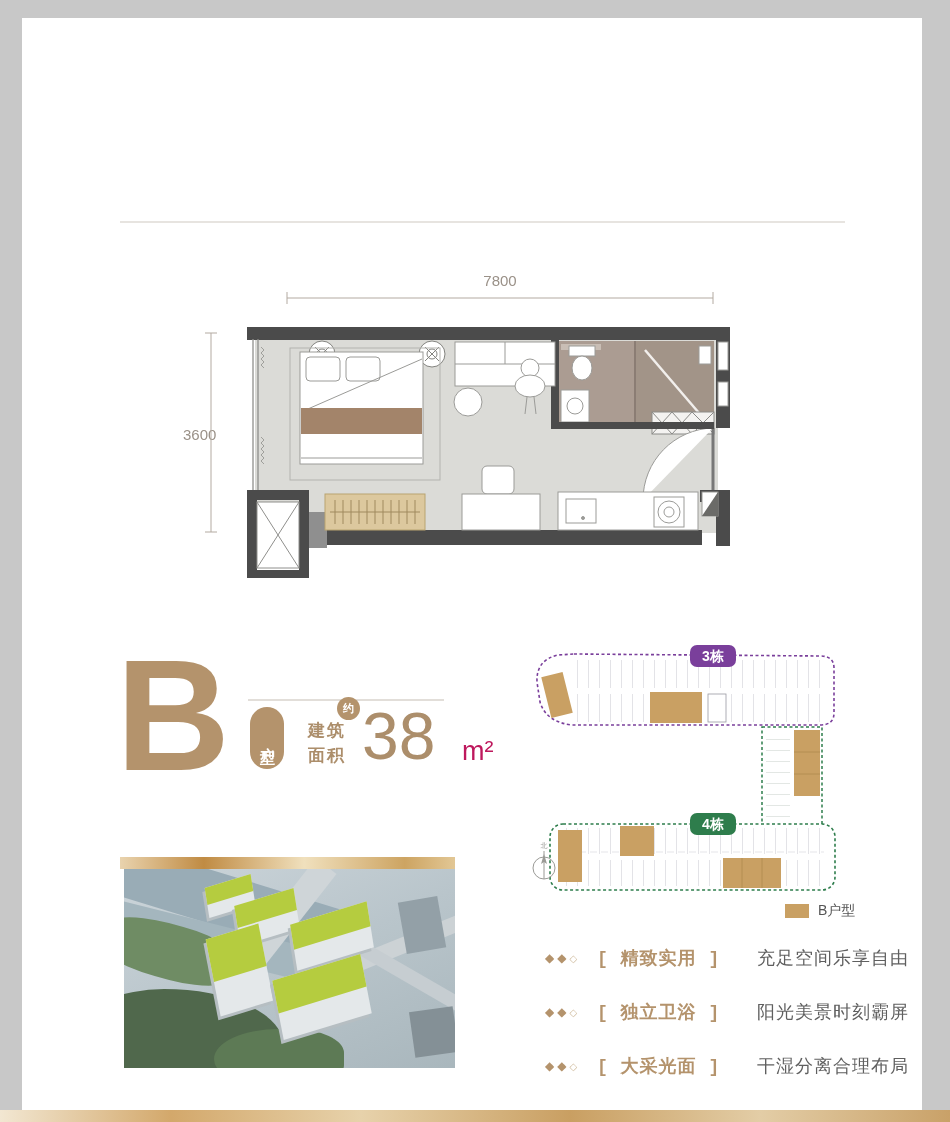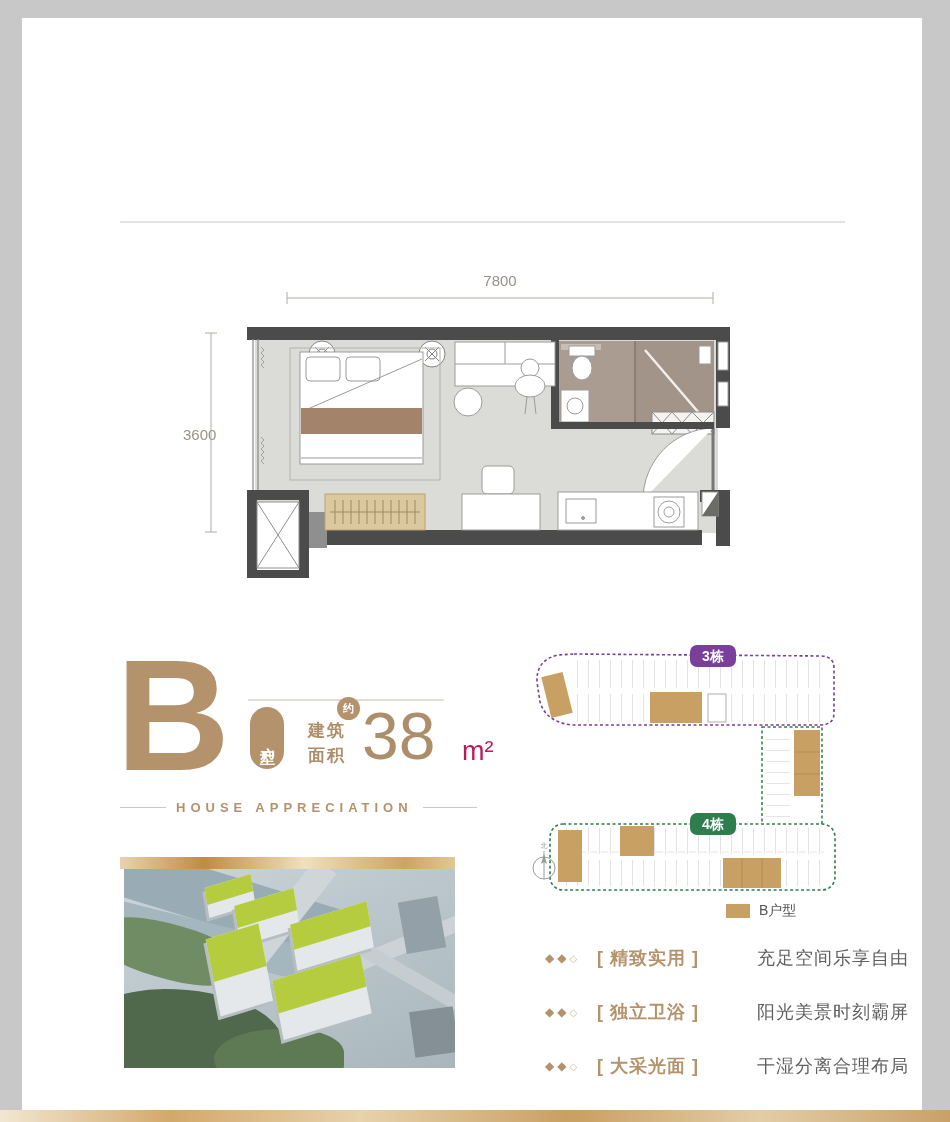--- a/index.html
+++ b/index.html
@@ -56,31 +56,31 @@
   .b3 { left:168px; top:44px; width:80px; height:46px; transform:rotate(-17deg) skewX(-8deg); }
   .b4 { left:152px; top:98px; width:92px; height:60px; transform:rotate(-17deg) skewX(-6deg); }
   .b5 { left:82px; top:12px; width:48px; height:30px; transform:rotate(-17deg) skewX(-8deg); }
   .gb1 { left:278px; top:30px; width:40px; height:52px; background:#93a0a7; transform:rotate(-10deg); }
   .gb2 { left:288px; top:140px; width:44px; height:46px; background:#849096; transform:rotate(-8deg); }
   .watermark { position:absolute; right:5px; bottom:5px; font-size:10px; color:rgba(255,255,255,.9);
     background:rgba(110,120,126,.55); padding:1px 4px; letter-spacing:1px; }
 
   
   .siteplan { position:absolute; left:522px; top:640px; }
-  .legend { position:absolute; left:726px; top:902px; display:flex; align-items:center; gap:9px; }
+  .legend { position:absolute; left:785px; top:902px; display:flex; align-items:center; gap:9px; }
   .legend .swatch { width:24px; height:14px; background:#c9a063; }
   .legend .lbl { font-size:14px; color:#555; }
 
   
   .features { position:absolute; left:545px; top:946px; }
   .feature-row { display:flex; align-items:center; height:24px; margin-bottom:30px; }
   .diamonds { display:flex; align-items:center; gap:3px; width:52px; }
   .diamonds span { color:#b4936c; font-size:12px; }
   .diamonds span:nth-child(3) { color:#cfbb9d; font-size:10px; }
-  .feature-title { color:#b4936c; font-size:18px; font-weight:700; letter-spacing:1px; width:160px; }
+  .feature-title { color:#b4936c; font-size:18px; font-weight:700; letter-spacing:1px; width:160px;font-family:Liberation Mono, monospace; }
   .feature-desc { color:#5f5f5f; font-size:18px; letter-spacing:1px; }
 
   svg text { font-family:"Liberation Sans","DejaVu Sans",sans-serif; }
 </style>
 </head>
 <body>
 
 <div class="canvas">
   <div class="page"></div>
 
@@ -237,25 +237,20 @@
   <div class="big-b">B</div>
   <div class="area-line"></div>
   <div class="type-badge">户型</div>
   <div class="area-label">
     <div>建筑</div>
     <div>面积</div>
   </div>
   <div class="approx-badge">约</div>
   <div class="area-value">38</div>
   <div class="area-unit">m²</div>
-  <div class="sub-row">
-    <div class="ln l"></div>
-    <div class="txt">HOUSE APPRECIATION</div>
-    <div class="ln r"></div>
-  </div>
 
   <div class="render">
     <div class="goldbar"></div>
     <div class="photo">
       <div class="river1"></div>
       <div class="river2"></div>
       <div class="bank1"></div>
       <div class="road1"></div>
       <div class="road2"></div>
       <div class="road3"></div>

